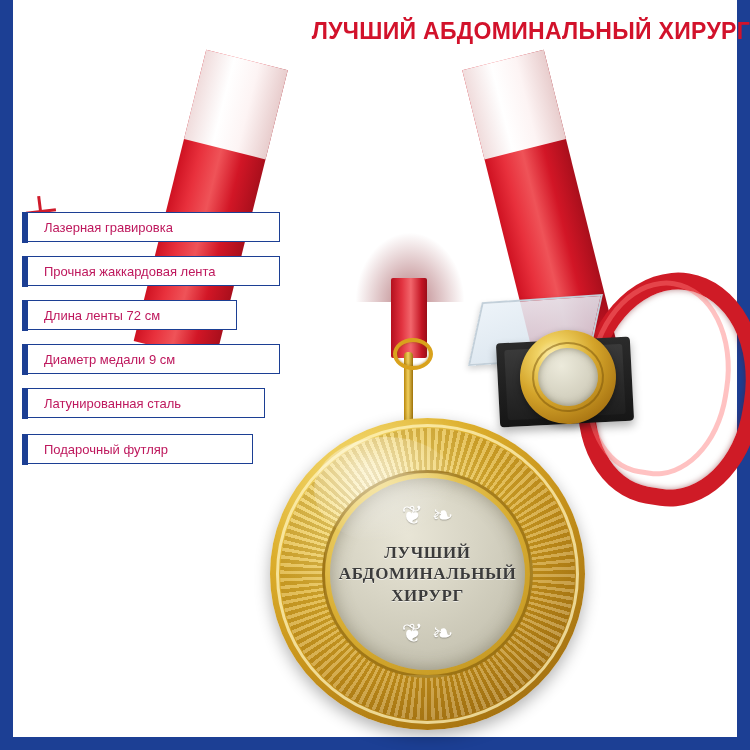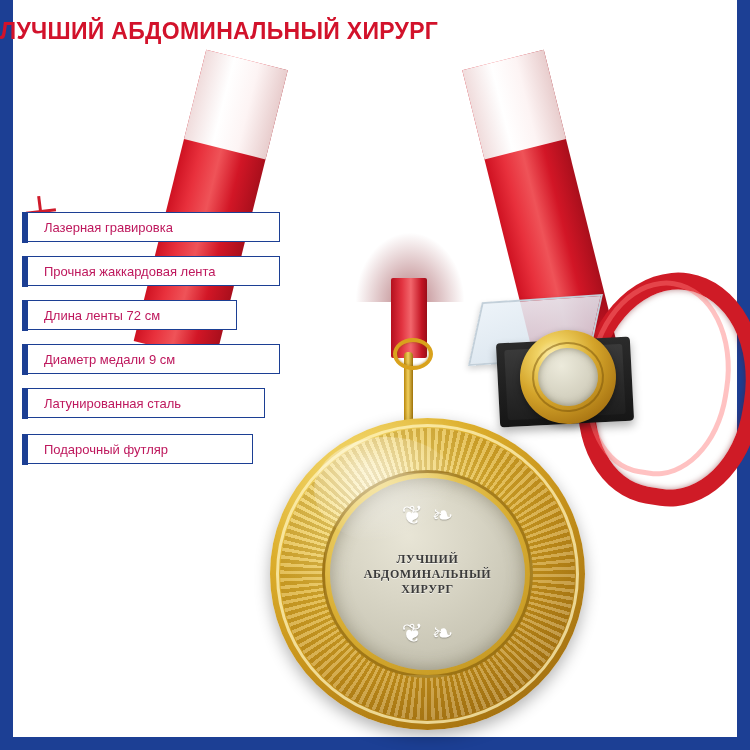--- a/index.html
+++ b/index.html
@@ -42,21 +42,21 @@
     width: 750px; height: 8px;
     background: #ffffff;
   }
 
   
   .title {
     position: absolute;
     top: 18px;
     left: 0;
     width: 750px;
-    text-align: left;
+    text-align: right;
     color: #d2122b;
     font-weight: bold;
     font-size: 23px;
     letter-spacing: 0.3px;
     text-transform: uppercase;
     font-family: "Liberation Sans", sans-serif;
   }
 
   
   .features {
@@ -245,21 +245,21 @@
   .medal .face .flourish-top { top: 24px; }
   .medal .face .flourish-bottom { bottom: 24px; }
   .medal .face .engrave {
     position: absolute;
     top: 50%;
     left: 0; right: 0;
     transform: translateY(-50%);
     text-align: center;
     color: #3b3b3b;
     font-weight: bold;
-    font-size: 12px;
+    font-size: 17px;
     line-height: 1.25;
     letter-spacing: .6px;
     text-transform: uppercase;
     text-shadow: 0 1px 0 rgba(255,255,255,0.65);
     font-family: "Liberation Serif", serif;
   }
   .medal .gloss {
     position: absolute;
     left: 14%;
     top: 6%;

